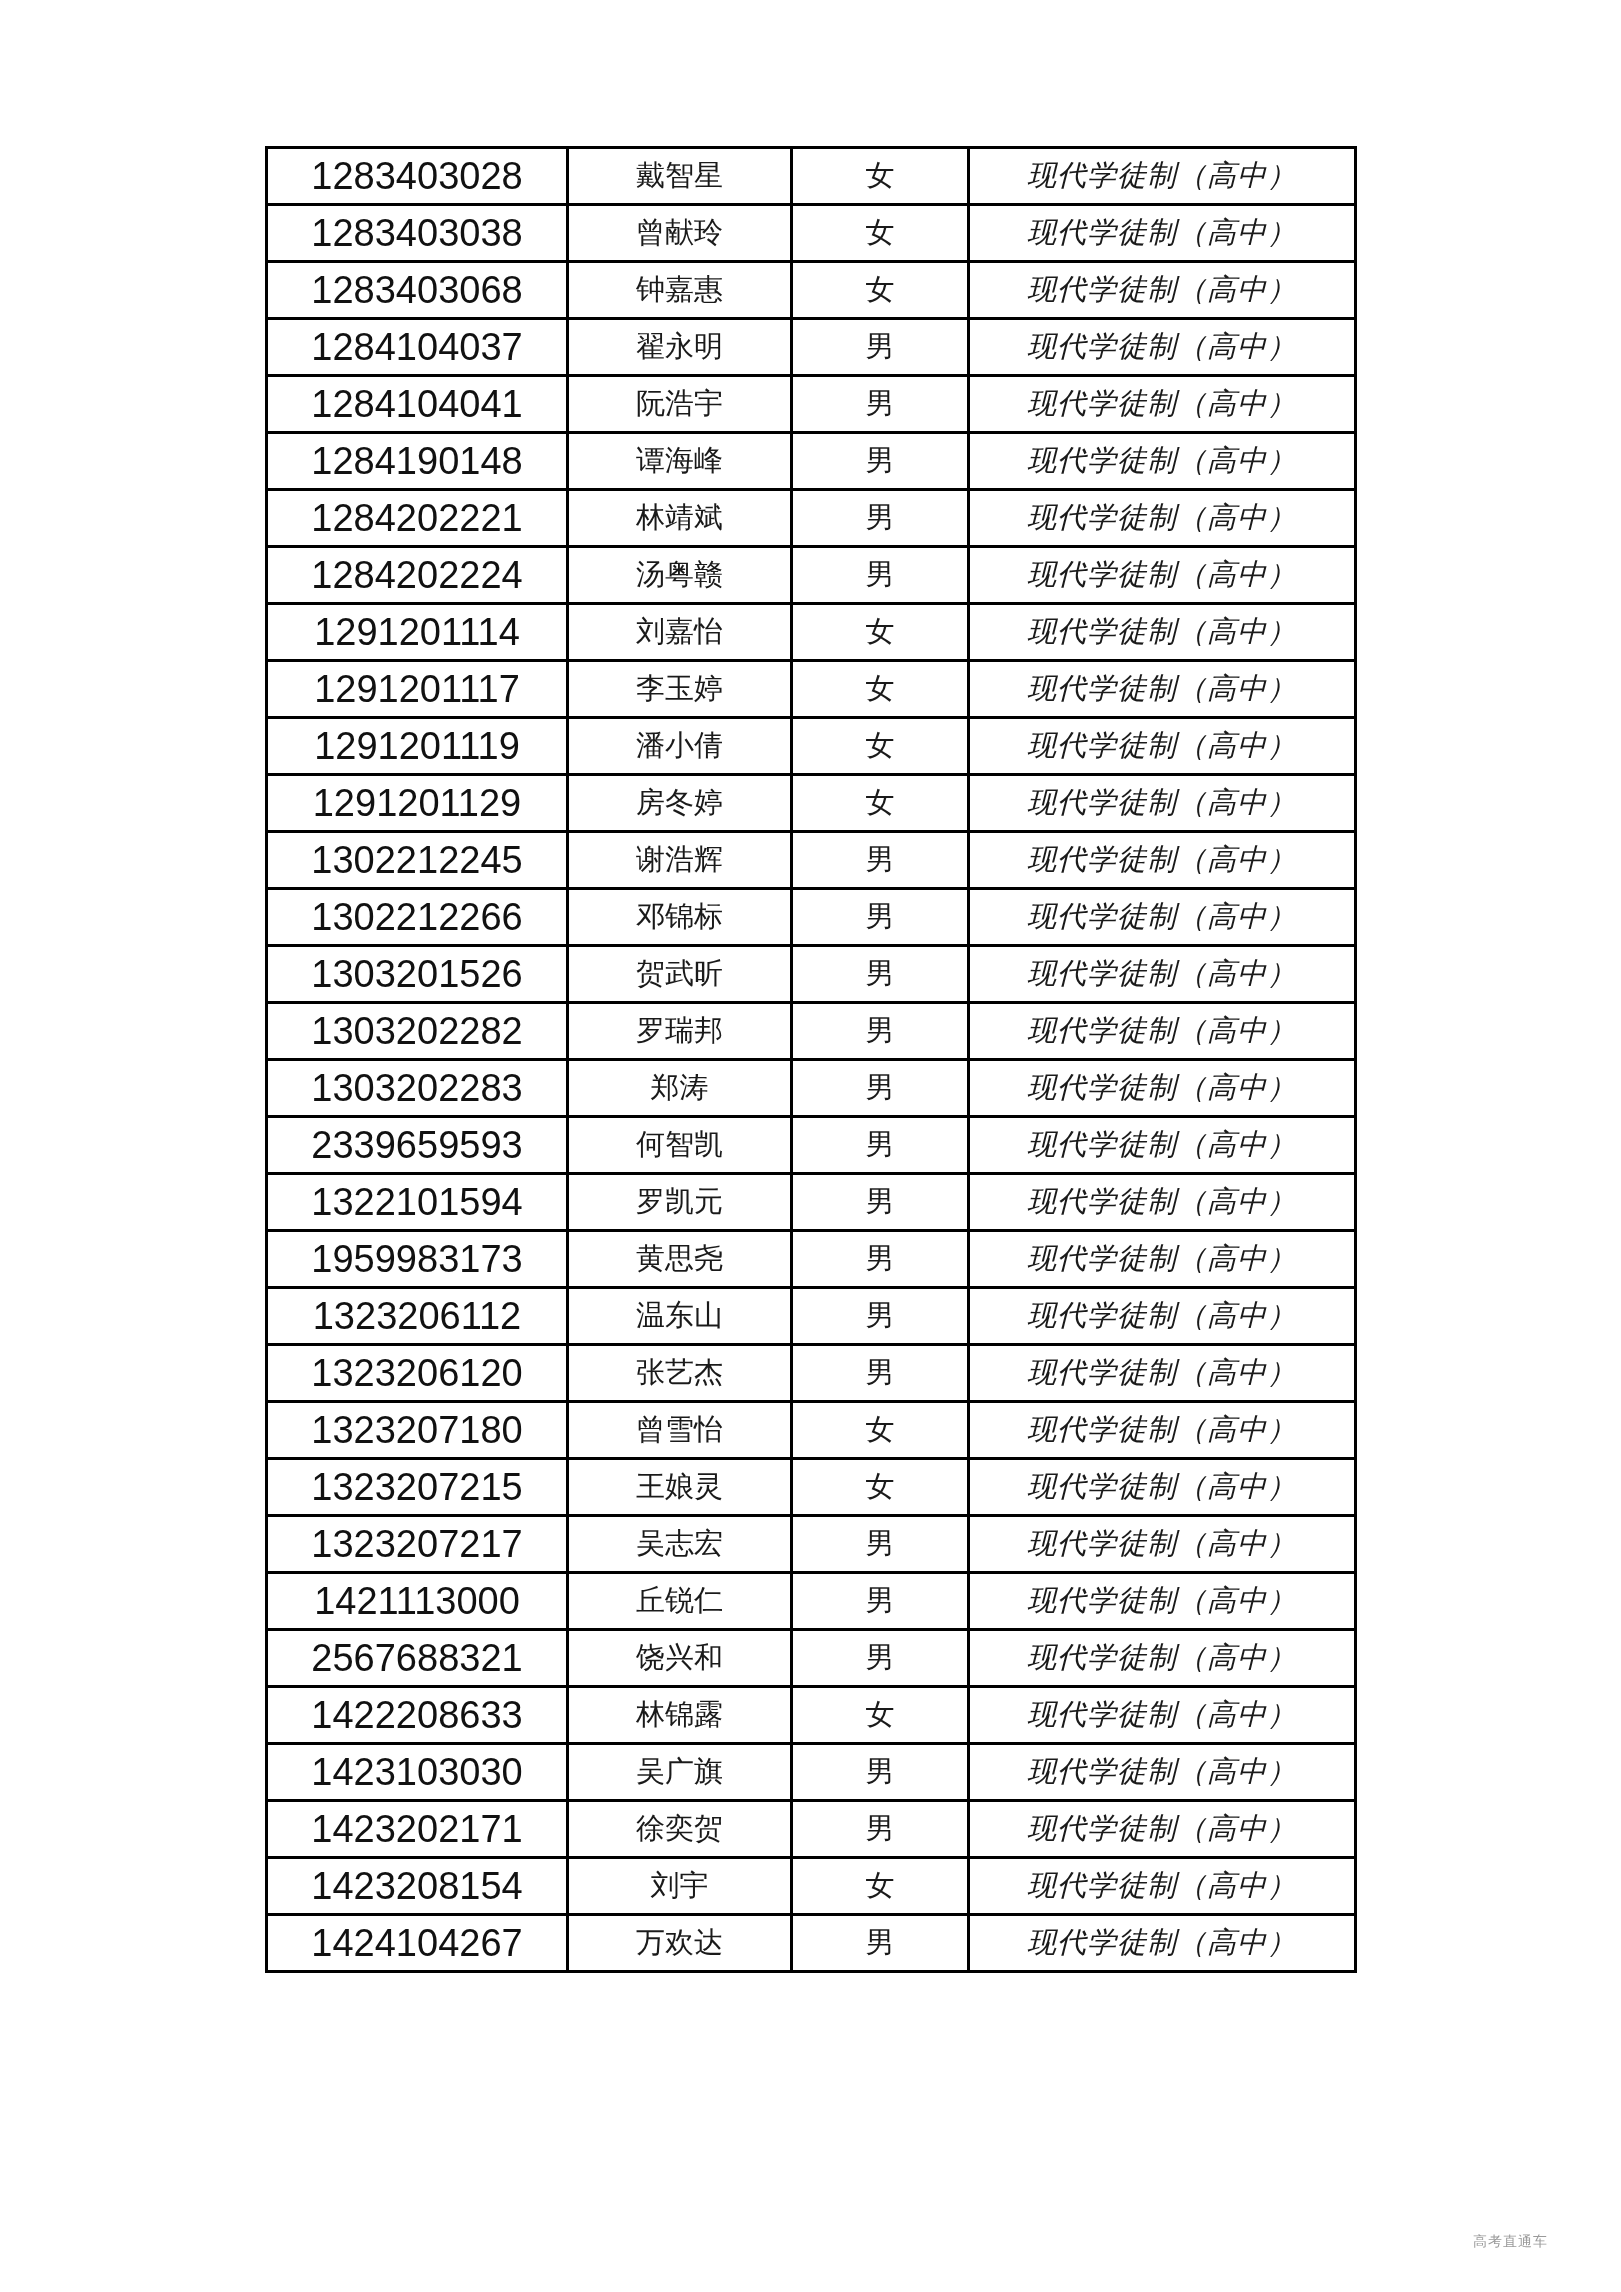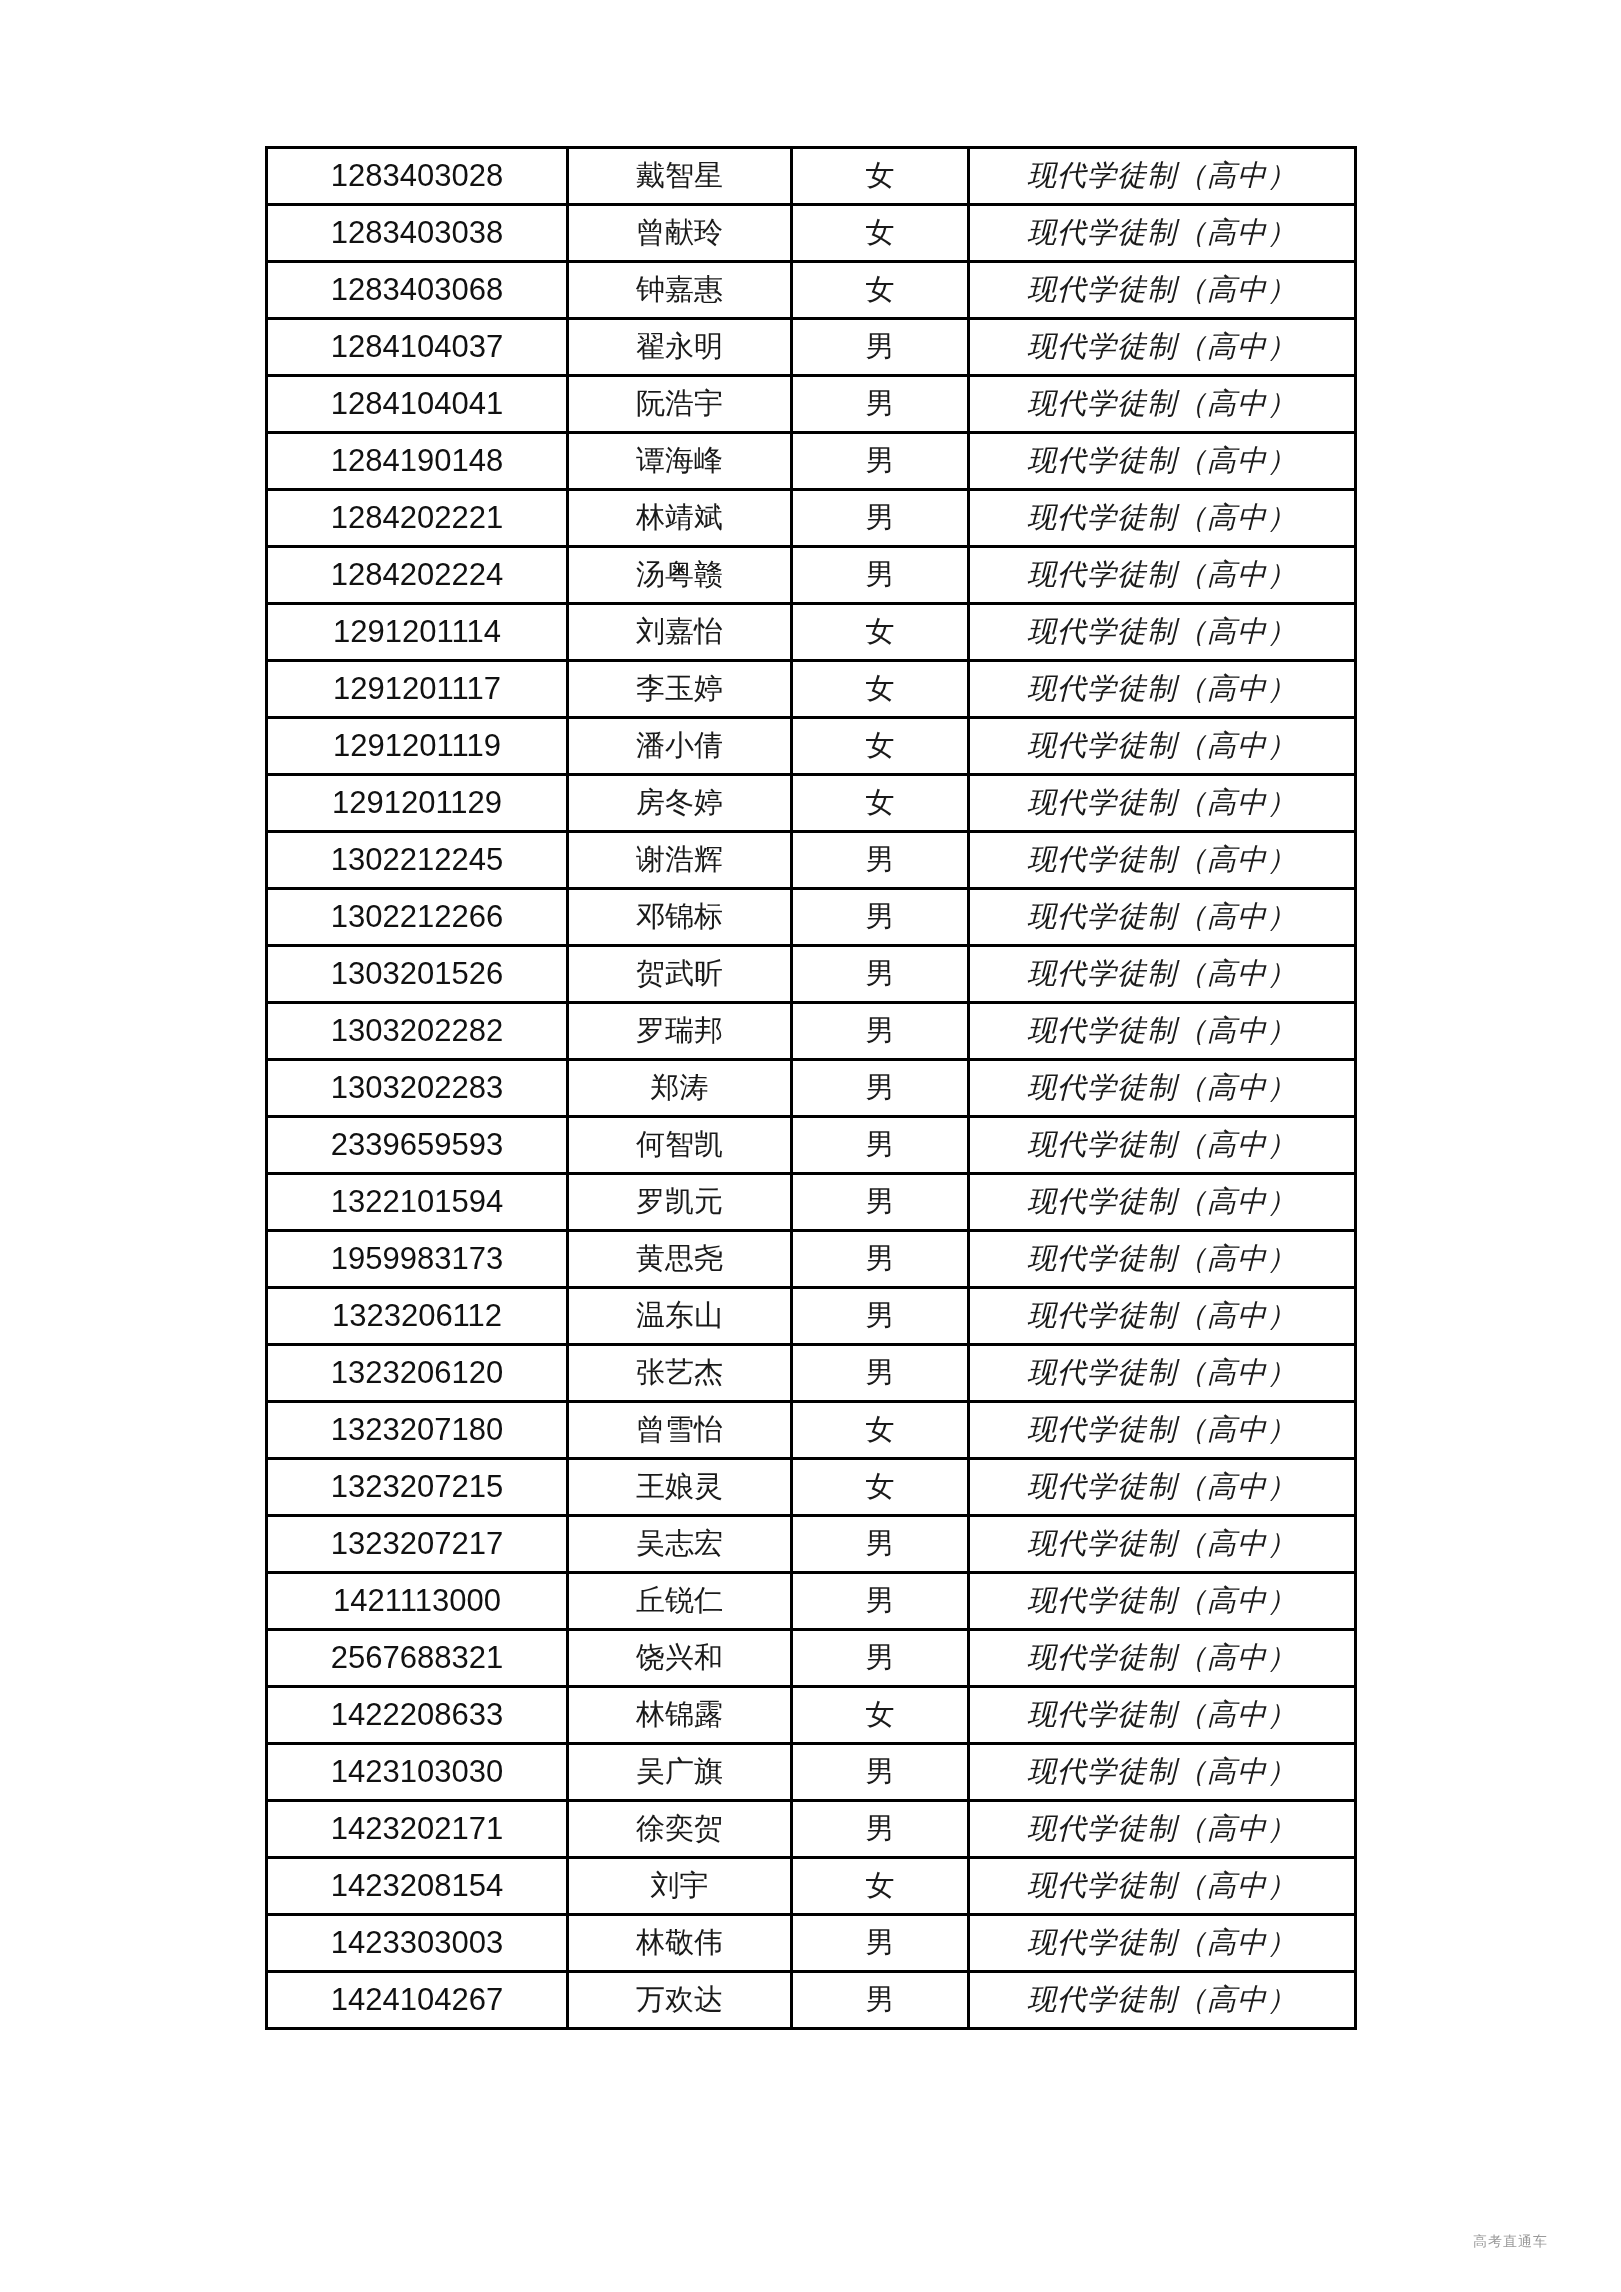--- a/index.html
+++ b/index.html
@@ -39,21 +39,21 @@
       vertical-align: middle;
       overflow: hidden;
       white-space: nowrap;
     }
     col.c-id { width: 301px; }
     col.c-name { width: 224px; }
     col.c-gender { width: 177px; }
     col.c-program { width: 387px; }
     td.cell-id {
       font-family: "Liberation Sans", sans-serif;
-      font-size: 31px;
+      font-size: 38px;
       letter-spacing: 0px;
       color: #111111;
     }
     td.cell-name, td.cell-gender, td.cell-program {
       font-family: "DejaVu Sans", sans-serif;
       font-size: 29px;
       color: #1a1a1a;
     }
     td.cell-program {
       letter-spacing: 1px;
@@ -266,26 +266,20 @@
           <td class="cell-gender">男</td>
           <td class="cell-program">现代学徒制（高中）</td>
         </tr>
         <tr class="row">
           <td class="cell-id">1423208154</td>
           <td class="cell-name">刘宇</td>
           <td class="cell-gender">女</td>
           <td class="cell-program">现代学徒制（高中）</td>
         </tr>
         <tr class="row">
-          <td class="cell-id">1423303003</td>
-          <td class="cell-name">林敬伟</td>
-          <td class="cell-gender">男</td>
-          <td class="cell-program">现代学徒制（高中）</td>
-        </tr>
-        <tr class="row">
           <td class="cell-id">1424104267</td>
           <td class="cell-name">万欢达</td>
           <td class="cell-gender">男</td>
           <td class="cell-program">现代学徒制（高中）</td>
         </tr>
       </tbody>
   </table>
 
   <div class="watermark">高考直通车</div>
 </div>

